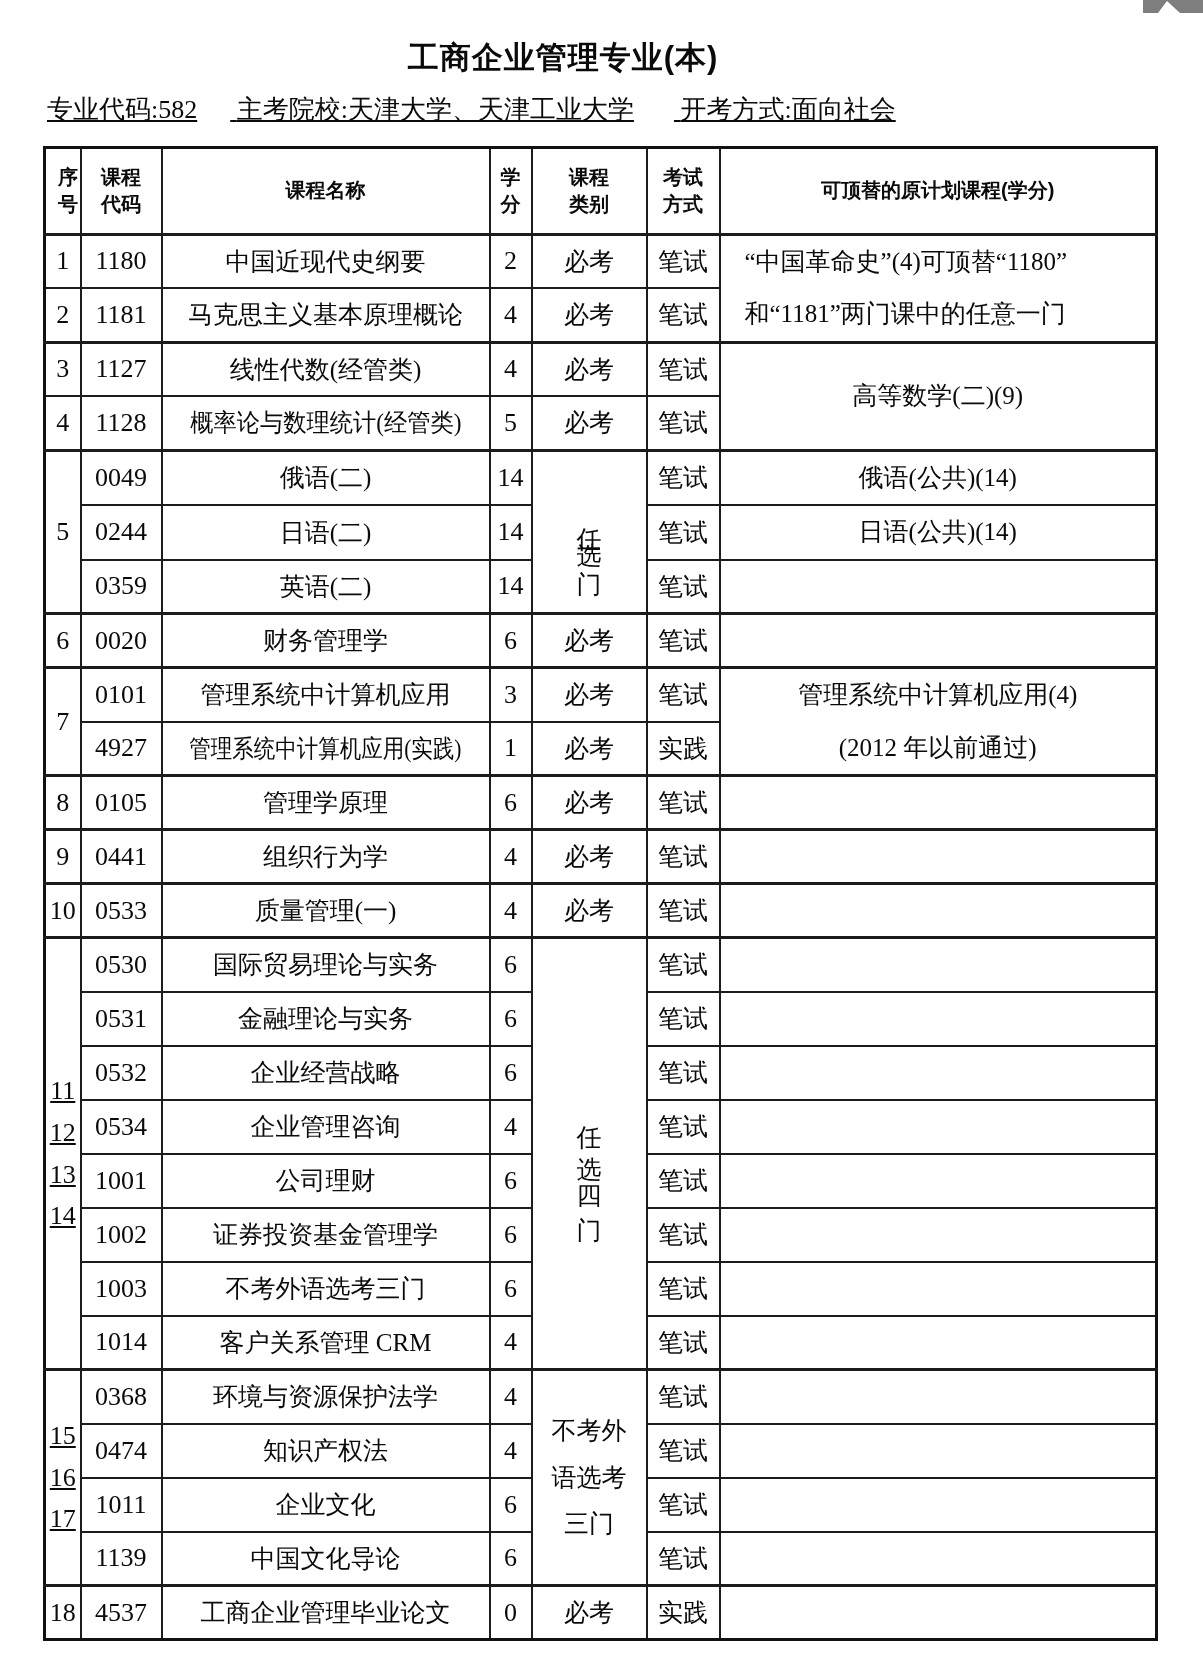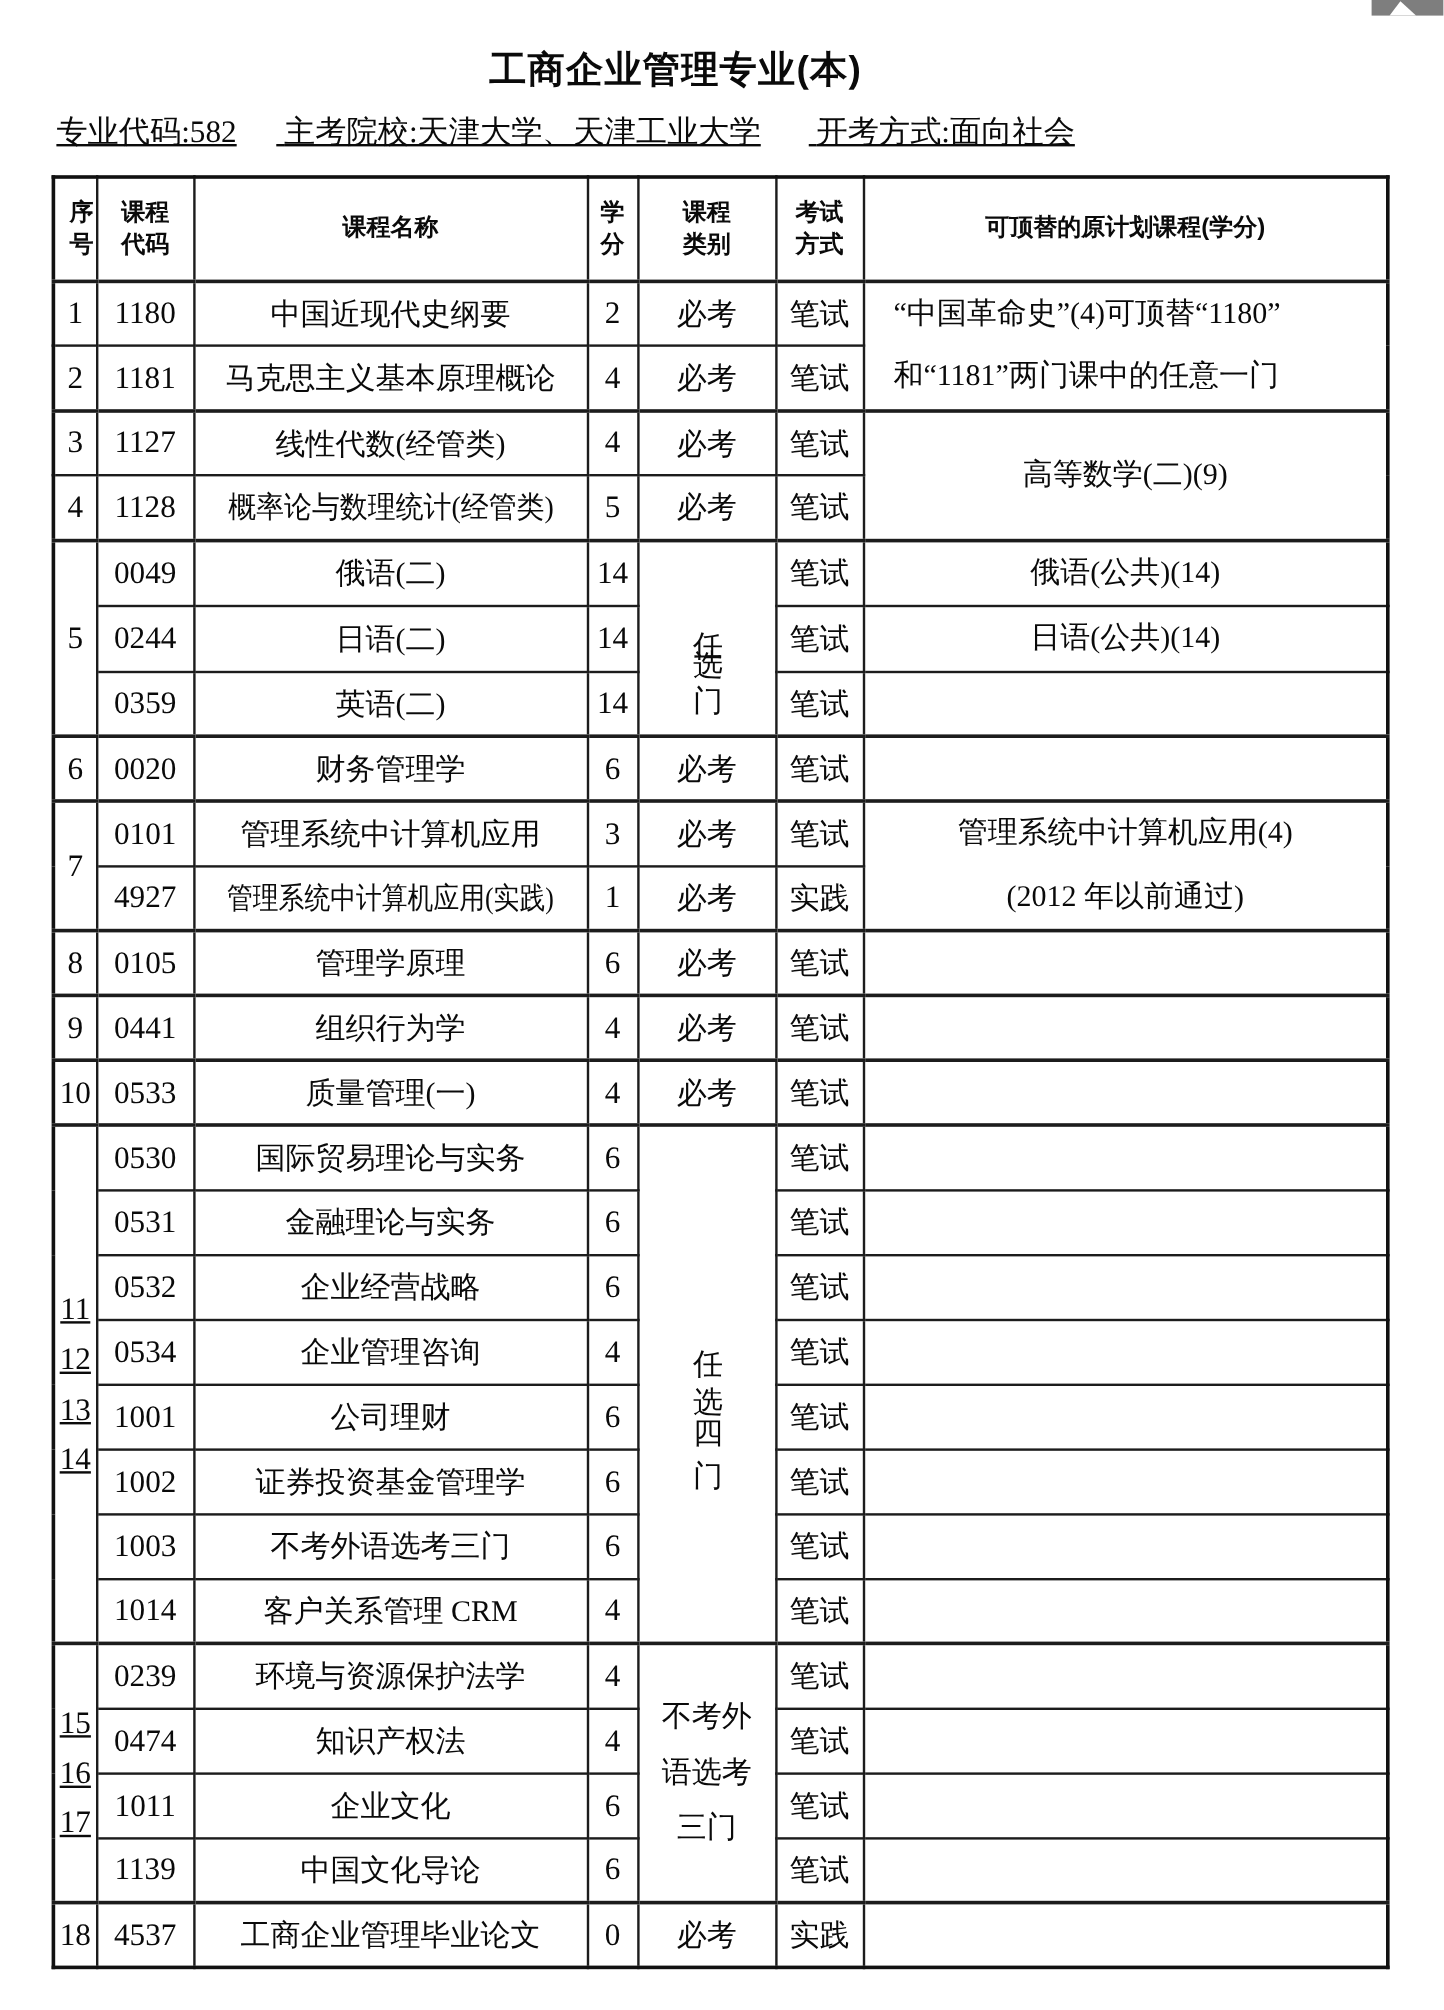--- a/index.html
+++ b/index.html
@@ -293,21 +293,21 @@
       <td class="code">1014</td>
       <td class="name">客户关系管理 CRM</td>
       <td class="credit">4</td>
       <td>笔试</td>
       <td class="note"></td>
     </tr>
     <tr class="g">
       <td class="seq seq-multi" rowspan="4">15
 16
 17</td>
-      <td class="code">0239</td>
+      <td class="code">0368</td>
       <td class="name">环境与资源保护法学</td>
       <td class="credit">4</td>
       <td class="cat-wrap3" rowspan="4">不考外语选考三门</td>
       <td>笔试</td>
       <td class="note"></td>
     </tr>
     <tr>
       <td class="code">0474</td>
       <td class="name">知识产权法</td>
       <td class="credit">4</td>

